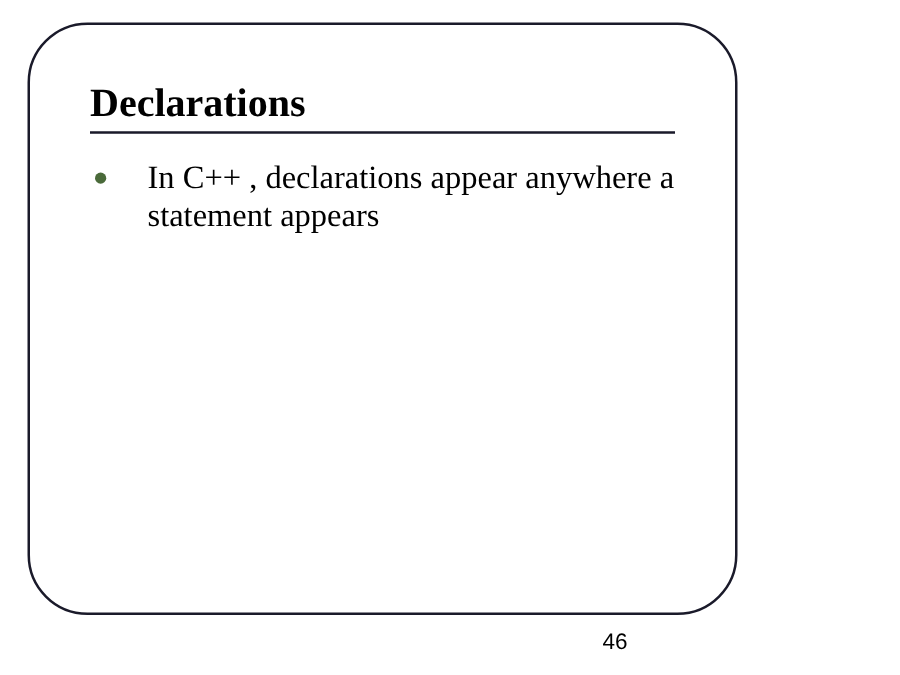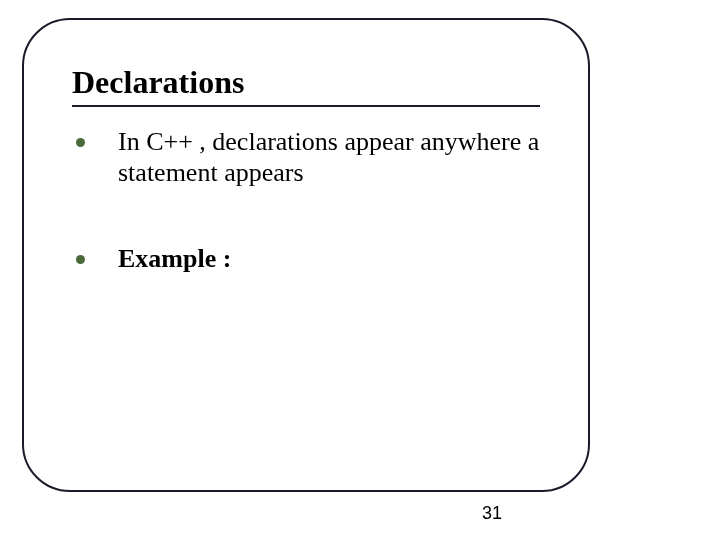--- a/index.html
+++ b/index.html
@@ -42,21 +42,20 @@
   .bullets {
     list-style: none;
     margin: 0;
     padding: 0;
   }
   .bullets > li {
     position: relative;
     padding-left: 46px;
     font-size: 26px;
     line-height: 1.18;
-    margin-bottom: 56px;
   }
   .bullets > li:last-of-type {
     margin-bottom: 28px;
   }
   .bullet-dot {
     position: absolute;
     left: 4px;
     top: 11px;
     width: 9px;
     height: 9px;
@@ -87,20 +86,16 @@
 
 <div class="slide">
   <div class="frame">
     <h1 class="title">Declarations</h1>
     <hr class="title-rule">
     <ul class="bullets">
       <li>
         <span class="bullet-dot"></span>
         <span>In C++ , declarations appear anywhere a statement appears</span>
       </li>
-      <li>
-        <span class="bullet-dot"></span>
-        <span class="bold">Example :</span>
-      </li>
     </ul>
   </div>
-  <div class="page-num">31</div>
+  <div class="page-num">46</div>
 </div>
 
 </body></html>

